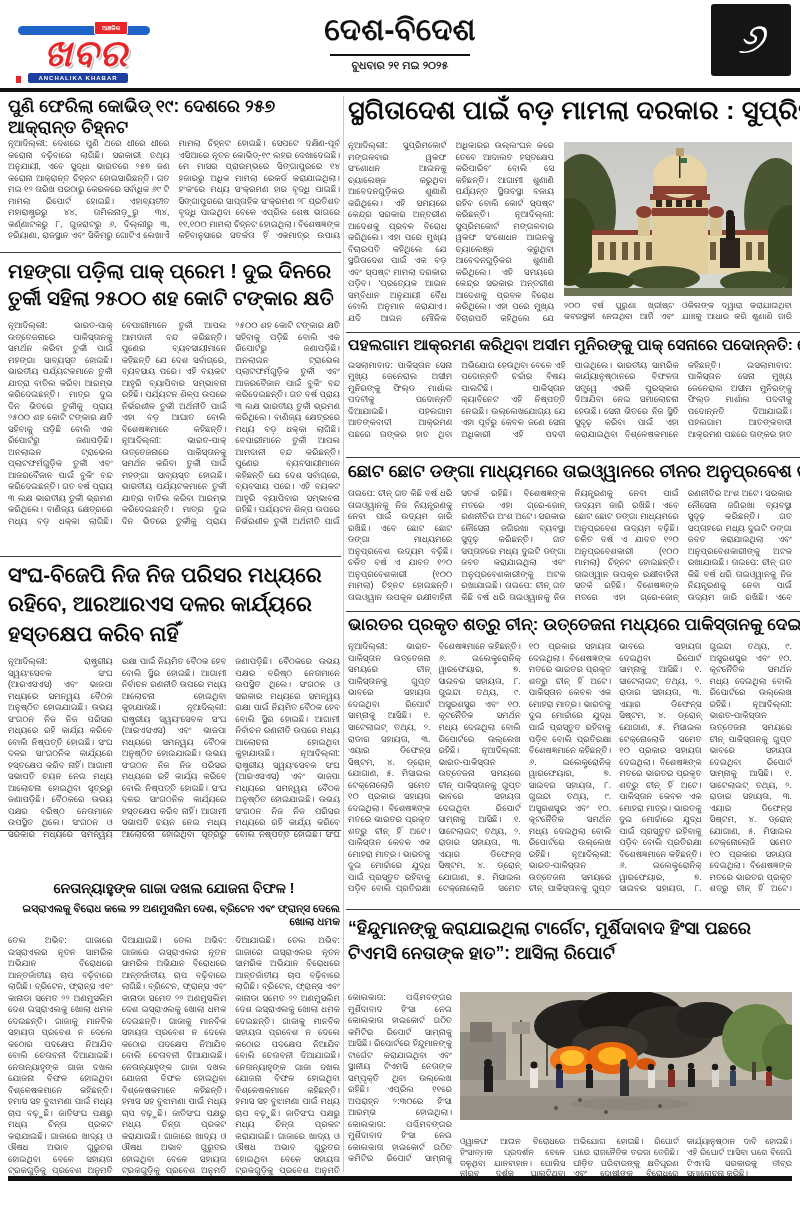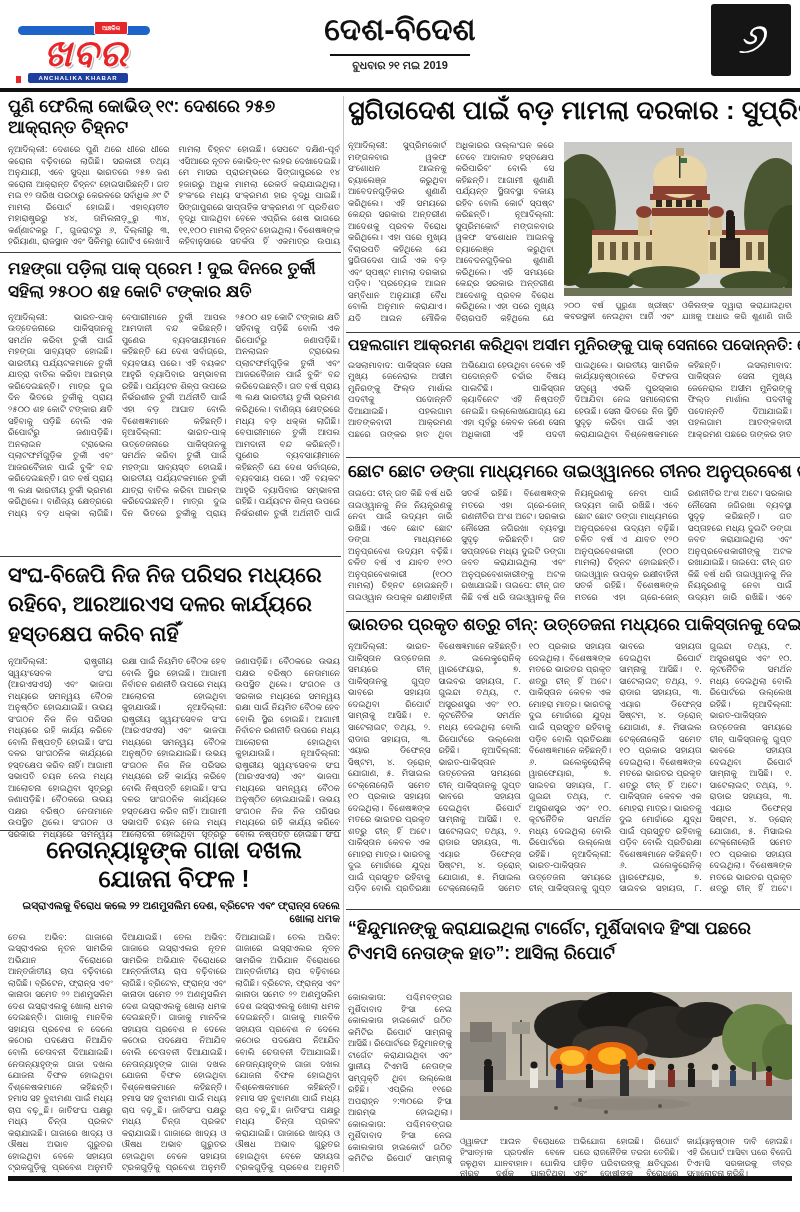--- a/index.html
+++ b/index.html
@@ -51,31 +51,31 @@
     <div class="logo">
       <div class="logo-topbar"></div>
       <div class="logo-badge">ଆଞ୍ଚଳିକ</div>
       <div class="logo-main">ଖବର</div>
       <div class="logo-subbar">ANCHALIKA KHABAR</div>
       <div class="logo-redtick"></div>
     </div>
     <div class="section-head">
       <div class="section-title">ଦେଶ-ବିଦେଶ</div>
       <div class="date-rule"></div>
-      <div class="issue-date">ବୁଧବାର ୨୧ ମଇ 2019</div>
+      <div class="issue-date">ବୁଧବାର ୨୧ ମଇ ୨୦୨୫</div>
     </div>
     <div class="pagebox">
       <span>୬</span>
     </div>
   </div>
   <div class="top-rule"></div>
   <div class="vdivider"></div>
 
   <div class="article" style="left:8px;top:96px;width:332px;height:156px;">
-    <h2 class="hl" style="font-size:17.5px;line-height:1.2;margin-bottom:6px;">ପୁଣି ଫେରିଲା କୋଭିଡ୍ ୧୯: ଦେଶରେ ୨୫୭ ଆକ୍ରାନ୍ତ ଚିହ୍ନଟ</h2>
+    <h2 class="hl" style="font-size:17.5px;line-height:1.2;">ପୁଣି ଫେରିଲା କୋଭିଡ୍ ୧୯: ଦେଶରେ ୨୫୭ ଆକ୍ରାନ୍ତ ଚିହ୍ନଟ</h2>
     <div class="body-cols" style="height:112px;column-count:2;">ନୂଆଦିଲ୍ଲୀ: ଦେଶରେ ପୁଣି ଥରେ ଧୀରେ ଧୀରେ କରୋନା ବଢ଼ିବାରେ ଲାଗିଛି। ସରକାରୀ ତଥ୍ୟ ଅନୁଯାୟୀ, ଏବେ ସୁଦ୍ଧା ଭାରତରେ ୨୫୭ ଜଣ କରୋନା ଆକ୍ରାନ୍ତ ଚିହ୍ନଟ ହୋଇସାରିଛନ୍ତି। ଗତ ମଇ ୧୨ ତାରିଖ ପରଠାରୁ କେରଳରେ ସର୍ବାଧିକ ୬୯ ଟି ମାମଲା ରିପୋର୍ଟ ହୋଇଛି। ଏହାବ୍ୟତୀତ ମହାରାଷ୍ଟ୍ରରୁ ୪୪, ତାମିଲନାଡ଼ୁରୁ ୩୪, କର୍ଣ୍ଣାଟକରୁ ୮, ଗୁଜରାଟରୁ ୬, ଦିଲ୍ଲୀରୁ ୩, ହରିୟାଣା, ରାଜସ୍ଥାନ ଏବଂ ସିକିମରୁ ଗୋଟିଏ ଲେଖାଏଁ ମାମଲା ଚିହ୍ନଟ ହୋଇଛି। ସେପଟେ ଦକ୍ଷିଣ-ପୂର୍ବ ଏସିଆରେ ନୂତନ କୋଭିଡ୍-୧୯ ଲହର ଦେଖାଦେଇଛି। ମେ ମାସର ପ୍ରାରମ୍ଭରେ ସିଙ୍ଗାପୁରରେ ୧୪ ହଜାରରୁ ଅଧିକ ମାମଲା ରେକର୍ଡ କରାଯାଇଥିଲା। ହଂକଂରେ ମଧ୍ୟ ସଂକ୍ରମଣ ହାର ବୃଦ୍ଧି ପାଇଛି। ସିଙ୍ଗାପୁରରେ ସାପ୍ତାହିକ ସଂକ୍ରମଣ ୨୮ ପ୍ରତିଶତ ବୃଦ୍ଧି ପାଇଥିବା ବେଳେ ଏପ୍ରିଲ ଶେଷ ଭାଗରେ ୧୧,୧୦୦ ମାମଲା ଚିହ୍ନଟ ହୋଇଥିଲା। ବିଶେଷଜ୍ଞଙ୍କ କହିବାନୁସାରେ ସତର୍କତା ହିଁ ଏକମାତ୍ର ଉପାୟ ଅଟେ। ନୂଆଦିଲ୍ଲୀ: ଦେଶରେ ପୁଣି ଥରେ ଧୀରେ ଧୀରେ କରୋନା ବଢ଼ିବାରେ ଲାଗିଛି। ସରକାରୀ ତଥ୍ୟ ଅନୁଯାୟୀ, ଏବେ ସୁଦ୍ଧା ଭାରତରେ ୨୫୭ ଜଣ କରୋନା ଆକ୍ରାନ୍ତ ଚିହ୍ନଟ ହୋଇସାରିଛନ୍ତି। ଗତ ମଇ ୧୨ ତାରିଖ ପରଠାରୁ କେରଳରେ ସର୍ବାଧିକ ୬୯ ଟି ମାମଲା ରିପୋର୍ଟ ହୋଇଛି। ଏହାବ୍ୟତୀତ ମହାରାଷ୍ଟ୍ରରୁ ୪୪, ତାମିଲନାଡ଼ୁରୁ ୩୪, କର୍ଣ୍ଣାଟକରୁ ୮, ଗୁଜରାଟରୁ ୬, ଦିଲ୍ଲୀରୁ ୩, ହରିୟାଣା, ରାଜସ୍ଥାନ ଏବଂ ସିକିମରୁ ଗୋଟିଏ ଲେଖାଏଁ ମାମଲା ଚିହ୍ନଟ ହୋଇଛି। ସେପଟେ ଦକ୍ଷିଣ-ପୂର୍ବ ଏସିଆରେ ନୂତନ କୋଭିଡ୍-୧୯ ଲହର ଦେଖାଦେଇଛି। ମେ ମାସର ପ୍ରାରମ୍ଭରେ ସିଙ୍ଗାପୁରରେ ୧୪ ହଜାରରୁ ଅଧିକ ମାମଲା ରେକର୍ଡ କରାଯାଇଥିଲା। ହଂକଂରେ ମଧ୍ୟ ସଂକ୍ରମଣ ହାର ବୃଦ୍ଧି ପାଇଛି। ସିଙ୍ଗାପୁରରେ ସାପ୍ତାହିକ ସଂକ୍ରମଣ ୨୮ ପ୍ରତିଶତ ବୃଦ୍ଧି ପାଇଥିବା ବେଳେ ଏପ୍ରିଲ ଶେଷ ଭାଗରେ ୧୧,୧୦୦ ମାମଲା ଚିହ୍ନଟ ହୋଇଥିଲା। ବିଶେଷଜ୍ଞଙ୍କ କହିବାନୁସାରେ ସତର୍କତା ହିଁ ଏକମାତ୍ର ଉପାୟ ଅଟେ।</div>
   </div>
   <div class="hline" style="left:0px;top:252px;width:341px;"></div>
 
   <div class="article" style="left:348px;top:96px;width:444px;height:236px;">
     <h2 class="hl" style="font-size:26px;line-height:1.1;margin-bottom:8px;white-space:nowrap;">ସ୍ଥଗିତାଦେଶ ପାଇଁ ବଡ଼ ମାମଲା ଦରକାର : ସୁପ୍ରିମକୋର୍ଟ</h2>
     <div style="position:absolute;left:0;top:44px;width:206px;height:186px;">
       <div class="body-cols" style="height:186px;column-count:2;">ନୂଆଦିଲ୍ଲୀ: ସୁପ୍ରିମକୋର୍ଟ ମଙ୍ଗଳବାର ୱକଫ ସଂଶୋଧନ ଆଇନକୁ ଚ୍ୟାଲେଞ୍ଜ କରୁଥିବା ଆବେଦନଗୁଡ଼ିକର ଶୁଣାଣି କରିଥିଲେ। ଏହି ସମୟରେ କେନ୍ଦ୍ର ସରକାର ଅନ୍ତରୀଣ ଆଦେଶକୁ ପ୍ରବଳ ବିରୋଧ କରିଥିଲେ। ଏହା ପରେ ମୁଖ୍ୟ ବିଚାରପତି କହିଥିଲେ ଯେ ସ୍ଥଗିତାଦେଶ ପାଇଁ ଏକ ବଡ଼ ଏବଂ ସ୍ପଷ୍ଟ ମାମଲା ଦରକାର ପଡ଼ିବ। 'ପ୍ରତ୍ୟେକ ଆଇନ ସମ୍ବିଧାନ ଅନୁଯାୟୀ ବୈଧ ବୋଲି ଅନୁମାନ କରାଯାଏ। ଯଦି ଆଇନ ମୌଳିକ ଅଧିକାରର ଉଲ୍ଲଂଘନ କରେ ତେବେ ଆଦାଲତ ହସ୍ତକ୍ଷେପ କରିପାରିବ' ବୋଲି ସେ କହିଛନ୍ତି। ଆଗାମୀ ଶୁଣାଣି ପର୍ଯ୍ୟନ୍ତ ସ୍ଥିତାବସ୍ଥା ବଜାୟ ରହିବ ବୋଲି କୋର୍ଟ ସ୍ପଷ୍ଟ କରିଛନ୍ତି। ନୂଆଦିଲ୍ଲୀ: ସୁପ୍ରିମକୋର୍ଟ ମଙ୍ଗଳବାର ୱକଫ ସଂଶୋଧନ ଆଇନକୁ ଚ୍ୟାଲେଞ୍ଜ କରୁଥିବା ଆବେଦନଗୁଡ଼ିକର ଶୁଣାଣି କରିଥିଲେ। ଏହି ସମୟରେ କେନ୍ଦ୍ର ସରକାର ଅନ୍ତରୀଣ ଆଦେଶକୁ ପ୍ରବଳ ବିରୋଧ କରିଥିଲେ। ଏହା ପରେ ମୁଖ୍ୟ ବିଚାରପତି କହିଥିଲେ ଯେ ସ୍ଥଗିତାଦେଶ ପାଇଁ ଏକ ବଡ଼ ଏବଂ ସ୍ପଷ୍ଟ ମାମଲା ଦରକାର ପଡ଼ିବ। 'ପ୍ରତ୍ୟେକ ଆଇନ ସମ୍ବିଧାନ ଅନୁଯାୟୀ ବୈଧ ବୋଲି ଅନୁମାନ କରାଯାଏ। ଯଦି ଆଇନ ମୌଳିକ ଅଧିକାରର ଉଲ୍ଲଂଘନ କରେ ତେବେ ଆଦାଲତ ହସ୍ତକ୍ଷେପ କରିପାରିବ' ବୋଲି ସେ କହିଛନ୍ତି। ଆଗାମୀ ଶୁଣାଣି ପର୍ଯ୍ୟନ୍ତ ସ୍ଥିତାବସ୍ଥା ବଜାୟ ରହିବ ବୋଲି କୋର୍ଟ ସ୍ପଷ୍ଟ କରିଛନ୍ତି।</div>
     </div>
     <div class="photo-frame" style="position:absolute;left:216px;top:46px;width:228px;height:154px;">
@@ -139,21 +139,21 @@
         <ellipse cx="40" cy="140" rx="30" ry="10" fill="#3a4724"></ellipse>
         <ellipse cx="190" cy="140" rx="34" ry="11" fill="#41502a"></ellipse>
         <rect x="0" y="146" width="228" height="8" fill="#6e7457"></rect>
       </svg>
     </div>
     <div class="caption" style="position:absolute;left:216px;top:204px;width:228px;height:32px;column-count:2;">୨୦୦ ବର୍ଷ ପୁରୁଣା ଖ୍ରୀଷ୍ଟ କବରସ୍ଥଳୀ ନେଇଥିବା ଆର୍ଜି ଏବଂ ଓକିଲଙ୍କ ଦ୍ୱାରା କରାଯାଇଥିବା ଯାଞ୍ଚକୁ ଆଧାର କରି ଶୁଣାଣି ଜାରି ରହିଛି। ଆବେଦନକାରୀଙ୍କ ପକ୍ଷରୁ ଯୁକ୍ତି ଉପସ୍ଥାପନ କରାଯାଇଛି ଯେ ୱକଫ ଆଇନ ବିବାଦୀୟ ଅଟେ।</div>
   </div>
   <div class="hline" style="left:346px;top:332px;width:454px;"></div>
 
   <div class="article" style="left:8px;top:258px;width:332px;height:296px;">
-    <h2 class="hl" style="font-size:17px;line-height:1.35;margin-bottom:8px;">ମହଙ୍ଗା ପଡ଼ିଲା ପାକ୍ ପ୍ରେମ ! ଦୁଇ ଦିନରେ ତୁର୍କୀ ସହିଲା ୨୫୦୦ ଶହ କୋଟି ଟଙ୍କାର କ୍ଷତି</h2>
+    <h2 class="hl" style="font-size:20px;line-height:1.35;margin-bottom:8px;">ମହଙ୍ଗା ପଡ଼ିଲା ପାକ୍ ପ୍ରେମ ! ଦୁଇ ଦିନରେ ତୁର୍କୀ ସହିଲା ୨୫୦୦ ଶହ କୋଟି ଟଙ୍କାର କ୍ଷତି</h2>
     <div class="body-cols" style="height:212px;column-count:3;">ନୂଆଦିଲ୍ଲୀ: ଭାରତ-ପାକ୍ ଉତ୍ତେଜନାରେ ପାକିସ୍ତାନକୁ ସମର୍ଥନ କରିବା ତୁର୍କୀ ପାଇଁ ମହଙ୍ଗା ସାବ୍ୟସ୍ତ ହୋଇଛି। ଭାରତୀୟ ପର୍ଯ୍ୟଟକମାନେ ତୁର୍କୀ ଯାତ୍ରା ବାତିଲ କରିବା ଆରମ୍ଭ କରିଦେଇଛନ୍ତି। ମାତ୍ର ଦୁଇ ଦିନ ଭିତରେ ତୁର୍କୀକୁ ପ୍ରାୟ ୨୫୦୦ ଶହ କୋଟି ଟଙ୍କାର କ୍ଷତି ସହିବାକୁ ପଡ଼ିଛି ବୋଲି ଏକ ରିପୋର୍ଟରୁ ଜଣାପଡ଼ିଛି। ଅନଲାଇନ ଟ୍ରାଭେଲ ପ୍ଲାଟଫର୍ମଗୁଡ଼ିକ ତୁର୍କୀ ଏବଂ ଆଜରବୈଜାନ ପାଇଁ ବୁକିଂ ବନ୍ଦ କରିଦେଇଛନ୍ତି। ଗତ ବର୍ଷ ପ୍ରାୟ ୩ ଲକ୍ଷ ଭାରତୀୟ ତୁର୍କୀ ଭ୍ରମଣ କରିଥିଲେ। ବାଣିଜ୍ୟ କ୍ଷେତ୍ରରେ ମଧ୍ୟ ବଡ଼ ଧକ୍କା ଲାଗିଛି। ବେପାରୀମାନେ ତୁର୍କୀ ଆପଲ ଆମଦାନୀ ବନ୍ଦ କରିଛନ୍ତି। ପୁଣେର ବ୍ୟବସାୟୀମାନେ କହିଛନ୍ତି ଯେ ଦେଶ ସର୍ବାଗ୍ରେ, ବ୍ୟବସାୟ ପରେ। ଏହି ବୟକଟ ଆହୁରି ବ୍ୟାପିବାର ସମ୍ଭାବନା ରହିଛି। ପର୍ଯ୍ୟଟନ ଶିଳ୍ପ ଉପରେ ନିର୍ଭରଶୀଳ ତୁର୍କୀ ଅର୍ଥନୀତି ପାଇଁ ଏହା ବଡ଼ ଆଘାତ ବୋଲି ବିଶେଷଜ୍ଞମାନେ କହିଛନ୍ତି। ନୂଆଦିଲ୍ଲୀ: ଭାରତ-ପାକ୍ ଉତ୍ତେଜନାରେ ପାକିସ୍ତାନକୁ ସମର୍ଥନ କରିବା ତୁର୍କୀ ପାଇଁ ମହଙ୍ଗା ସାବ୍ୟସ୍ତ ହୋଇଛି। ଭାରତୀୟ ପର୍ଯ୍ୟଟକମାନେ ତୁର୍କୀ ଯାତ୍ରା ବାତିଲ କରିବା ଆରମ୍ଭ କରିଦେଇଛନ୍ତି। ମାତ୍ର ଦୁଇ ଦିନ ଭିତରେ ତୁର୍କୀକୁ ପ୍ରାୟ ୨୫୦୦ ଶହ କୋଟି ଟଙ୍କାର କ୍ଷତି ସହିବାକୁ ପଡ଼ିଛି ବୋଲି ଏକ ରିପୋର୍ଟରୁ ଜଣାପଡ଼ିଛି। ଅନଲାଇନ ଟ୍ରାଭେଲ ପ୍ଲାଟଫର୍ମଗୁଡ଼ିକ ତୁର୍କୀ ଏବଂ ଆଜରବୈଜାନ ପାଇଁ ବୁକିଂ ବନ୍ଦ କରିଦେଇଛନ୍ତି। ଗତ ବର୍ଷ ପ୍ରାୟ ୩ ଲକ୍ଷ ଭାରତୀୟ ତୁର୍କୀ ଭ୍ରମଣ କରିଥିଲେ। ବାଣିଜ୍ୟ କ୍ଷେତ୍ରରେ ମଧ୍ୟ ବଡ଼ ଧକ୍କା ଲାଗିଛି। ବେପାରୀମାନେ ତୁର୍କୀ ଆପଲ ଆମଦାନୀ ବନ୍ଦ କରିଛନ୍ତି। ପୁଣେର ବ୍ୟବସାୟୀମାନେ କହିଛନ୍ତି ଯେ ଦେଶ ସର୍ବାଗ୍ରେ, ବ୍ୟବସାୟ ପରେ। ଏହି ବୟକଟ ଆହୁରି ବ୍ୟାପିବାର ସମ୍ଭାବନା ରହିଛି। ପର୍ଯ୍ୟଟନ ଶିଳ୍ପ ଉପରେ ନିର୍ଭରଶୀଳ ତୁର୍କୀ ଅର୍ଥନୀତି ପାଇଁ ଏହା ବଡ଼ ଆଘାତ ବୋଲି ବିଶେଷଜ୍ଞମାନେ କହିଛନ୍ତି। ନୂଆଦିଲ୍ଲୀ: ଭାରତ-ପାକ୍ ଉତ୍ତେଜନାରେ ପାକିସ୍ତାନକୁ ସମର୍ଥନ କରିବା ତୁର୍କୀ ପାଇଁ ମହଙ୍ଗା ସାବ୍ୟସ୍ତ ହୋଇଛି। ଭାରତୀୟ ପର୍ଯ୍ୟଟକମାନେ ତୁର୍କୀ ଯାତ୍ରା ବାତିଲ କରିବା ଆରମ୍ଭ କରିଦେଇଛନ୍ତି। ମାତ୍ର ଦୁଇ ଦିନ ଭିତରେ ତୁର୍କୀକୁ ପ୍ରାୟ ୨୫୦୦ ଶହ କୋଟି ଟଙ୍କାର କ୍ଷତି ସହିବାକୁ ପଡ଼ିଛି ବୋଲି ଏକ ରିପୋର୍ଟରୁ ଜଣାପଡ଼ିଛି। ଅନଲାଇନ ଟ୍ରାଭେଲ ପ୍ଲାଟଫର୍ମଗୁଡ଼ିକ ତୁର୍କୀ ଏବଂ ଆଜରବୈଜାନ ପାଇଁ ବୁକିଂ ବନ୍ଦ କରିଦେଇଛନ୍ତି। ଗତ ବର୍ଷ ପ୍ରାୟ ୩ ଲକ୍ଷ ଭାରତୀୟ ତୁର୍କୀ ଭ୍ରମଣ କରିଥିଲେ। ବାଣିଜ୍ୟ କ୍ଷେତ୍ରରେ ମଧ୍ୟ ବଡ଼ ଧକ୍କା ଲାଗିଛି। ବେପାରୀମାନେ ତୁର୍କୀ ଆପଲ ଆମଦାନୀ ବନ୍ଦ କରିଛନ୍ତି। ପୁଣେର ବ୍ୟବସାୟୀମାନେ କହିଛନ୍ତି ଯେ ଦେଶ ସର୍ବାଗ୍ରେ, ବ୍ୟବସାୟ ପରେ। ଏହି ବୟକଟ ଆହୁରି ବ୍ୟାପିବାର ସମ୍ଭାବନା ରହିଛି। ପର୍ଯ୍ୟଟନ ଶିଳ୍ପ ଉପରେ ନିର୍ଭରଶୀଳ ତୁର୍କୀ ଅର୍ଥନୀତି ପାଇଁ ଏହା ବଡ଼ ଆଘାତ ବୋଲି ବିଶେଷଜ୍ଞମାନେ କହିଛନ୍ତି।</div>
   </div>
   <div class="hline" style="left:0px;top:556px;width:341px;"></div>
 
   <div class="article" style="left:348px;top:336px;width:444px;height:120px;">
     <h2 class="hl" style="font-size:15.5px;line-height:1.2;margin-bottom:5px;white-space:nowrap;">ପହଲଗାମ ଆକ୍ରମଣ କରିଥିବା ଅସୀମ ମୁନିରଙ୍କୁ ପାକ୍ ସେନାରେ ପଦୋନ୍ନତି: ହେଲେ ଫିଲ୍ଡ ମାର୍ଶାଲ</h2>
     <div class="body-cols" style="height:92px;column-count:4;">ଇସଲାମାବାଦ: ପାକିସ୍ତାନ ସେନା ମୁଖ୍ୟ ଜେନେରାଲ ଅସୀମ ମୁନିରଙ୍କୁ ଫିଲ୍ଡ ମାର୍ଶାଲ ପଦବୀକୁ ପଦୋନ୍ନତି ଦିଆଯାଇଛି। ପହଲଗାମ ଆତଙ୍କବାଦୀ ଆକ୍ରମଣ ପଛରେ ତାଙ୍କର ହାତ ଥିବା ଅଭିଯୋଗ ହେଉଥିବା ବେଳେ ଏହି ପଦୋନ୍ନତି ଚର୍ଚ୍ଚାର ବିଷୟ ପାଲଟିଛି। ପାକିସ୍ତାନ କ୍ୟାବିନେଟ ଏହି ନିଷ୍ପତ୍ତି ନେଇଛି। ଉଲ୍ଲେଖଯୋଗ୍ୟ ଯେ ଏହା ପୂର୍ବରୁ କେବଳ ଜଣେ ସେନା ଅଧିକାରୀ ଏହି ପଦବୀ ପାଇଥିଲେ। ଭାରତୀୟ ସାମରିକ କାର୍ଯ୍ୟାନୁଷ୍ଠାନରେ ବିଫଳତା ସତ୍ତ୍ୱେ ଏଭଳି ପୁରସ୍କାର ଦିଆଯିବା ନେଇ ସମାଲୋଚନା ହେଉଛି। ସେନା ଭିତରେ ନିଜ ସ୍ଥିତି ସୁଦୃଢ଼ କରିବା ପାଇଁ ଏହା କରାଯାଇଥିବା ବିଶ୍ଳେଷକମାନେ କହିଛନ୍ତି। ଇସଲାମାବାଦ: ପାକିସ୍ତାନ ସେନା ମୁଖ୍ୟ ଜେନେରାଲ ଅସୀମ ମୁନିରଙ୍କୁ ଫିଲ୍ଡ ମାର୍ଶାଲ ପଦବୀକୁ ପଦୋନ୍ନତି ଦିଆଯାଇଛି। ପହଲଗାମ ଆତଙ୍କବାଦୀ ଆକ୍ରମଣ ପଛରେ ତାଙ୍କର ହାତ ଥିବା ଅଭିଯୋଗ ହେଉଥିବା ବେଳେ ଏହି ପଦୋନ୍ନତି ଚର୍ଚ୍ଚାର ବିଷୟ ପାଲଟିଛି। ପାକିସ୍ତାନ କ୍ୟାବିନେଟ ଏହି ନିଷ୍ପତ୍ତି ନେଇଛି। ଉଲ୍ଲେଖଯୋଗ୍ୟ ଯେ ଏହା ପୂର୍ବରୁ କେବଳ ଜଣେ ସେନା ଅଧିକାରୀ ଏହି ପଦବୀ ପାଇଥିଲେ। ଭାରତୀୟ ସାମରିକ କାର୍ଯ୍ୟାନୁଷ୍ଠାନରେ ବିଫଳତା ସତ୍ତ୍ୱେ ଏଭଳି ପୁରସ୍କାର ଦିଆଯିବା ନେଇ ସମାଲୋଚନା ହେଉଛି। ସେନା ଭିତରେ ନିଜ ସ୍ଥିତି ସୁଦୃଢ଼ କରିବା ପାଇଁ ଏହା କରାଯାଇଥିବା ବିଶ୍ଳେଷକମାନେ କହିଛନ୍ତି।</div>
   </div>
   <div class="hline" style="left:346px;top:457px;width:454px;"></div>
 
@@ -169,21 +169,21 @@
   </div>
   <div class="hline" style="left:0px;top:830px;width:341px;"></div>
 
   <div class="article" style="left:348px;top:615px;width:444px;height:292px;">
     <h2 class="hl" style="font-size:17px;line-height:1.2;margin-bottom:6px;white-space:nowrap;">ଭାରତର ପ୍ରକୃତ ଶତ୍ରୁ ଚୀନ୍: ଉତ୍ତେଜନା ମଧ୍ୟରେ ପାକିସ୍ତାନକୁ ଦେଇଥିଲା ୧୦ ସହାୟତା</h2>
     <div class="body-cols" style="height:256px;column-count:5;column-gap:8px;">ନୂଆଦିଲ୍ଲୀ: ଭାରତ-ପାକିସ୍ତାନ ଉତ୍ତେଜନା ସମୟରେ ଚୀନ୍ ପାକିସ୍ତାନକୁ ଗୁପ୍ତ ଭାବରେ ସହାୟତା ଦେଇଥିବା ରିପୋର୍ଟ ସାମ୍ନାକୁ ଆସିଛି। ୧. ସାଟେଲାଇଟ୍ ତଥ୍ୟ, ୨. ରାଡାର ସହାୟତା, ୩. ଏୟାର ଡିଫେନ୍ସ ସିଷ୍ଟମ, ୪. ଡ୍ରୋନ୍ ଯୋଗାଣ, ୫. ମିସାଇଲ ଟେକ୍ନୋଲୋଜି ସମେତ ୧୦ ପ୍ରକାର ସହାୟତା ଦେଇଥିଲା। ବିଶେଷଜ୍ଞଙ୍କ ମତରେ ଭାରତର ପ୍ରକୃତ ଶତ୍ରୁ ଚୀନ୍ ହିଁ ଅଟେ। ପାକିସ୍ତାନ କେବଳ ଏକ ମୋହରା ମାତ୍ର। ଭାରତକୁ ଦୁଇ ମୋର୍ଚ୍ଚାରେ ଯୁଦ୍ଧ ପାଇଁ ପ୍ରସ୍ତୁତ ରହିବାକୁ ପଡ଼ିବ ବୋଲି ପ୍ରତିରକ୍ଷା ବିଶେଷଜ୍ଞମାନେ କହିଛନ୍ତି। ୬. ଇଲେକ୍ଟ୍ରୋନିକ୍ ୱାରଫେୟାର, ୭. ସାଇବର ସହାୟତା, ୮. ଗୁଇନ୍ଦା ତଥ୍ୟ, ୯. ଅସ୍ତ୍ରଶସ୍ତ୍ର ଏବଂ ୧୦. କୂଟନୈତିକ ସମର୍ଥନ ମଧ୍ୟ ଦେଇଥିଲା ବୋଲି ରିପୋର୍ଟରେ ଉଲ୍ଲେଖ ରହିଛି। ନୂଆଦିଲ୍ଲୀ: ଭାରତ-ପାକିସ୍ତାନ ଉତ୍ତେଜନା ସମୟରେ ଚୀନ୍ ପାକିସ୍ତାନକୁ ଗୁପ୍ତ ଭାବରେ ସହାୟତା ଦେଇଥିବା ରିପୋର୍ଟ ସାମ୍ନାକୁ ଆସିଛି। ୧. ସାଟେଲାଇଟ୍ ତଥ୍ୟ, ୨. ରାଡାର ସହାୟତା, ୩. ଏୟାର ଡିଫେନ୍ସ ସିଷ୍ଟମ, ୪. ଡ୍ରୋନ୍ ଯୋଗାଣ, ୫. ମିସାଇଲ ଟେକ୍ନୋଲୋଜି ସମେତ ୧୦ ପ୍ରକାର ସହାୟତା ଦେଇଥିଲା। ବିଶେଷଜ୍ଞଙ୍କ ମତରେ ଭାରତର ପ୍ରକୃତ ଶତ୍ରୁ ଚୀନ୍ ହିଁ ଅଟେ। ପାକିସ୍ତାନ କେବଳ ଏକ ମୋହରା ମାତ୍ର। ଭାରତକୁ ଦୁଇ ମୋର୍ଚ୍ଚାରେ ଯୁଦ୍ଧ ପାଇଁ ପ୍ରସ୍ତୁତ ରହିବାକୁ ପଡ଼ିବ ବୋଲି ପ୍ରତିରକ୍ଷା ବିଶେଷଜ୍ଞମାନେ କହିଛନ୍ତି। ୬. ଇଲେକ୍ଟ୍ରୋନିକ୍ ୱାରଫେୟାର, ୭. ସାଇବର ସହାୟତା, ୮. ଗୁଇନ୍ଦା ତଥ୍ୟ, ୯. ଅସ୍ତ୍ରଶସ୍ତ୍ର ଏବଂ ୧୦. କୂଟନୈତିକ ସମର୍ଥନ ମଧ୍ୟ ଦେଇଥିଲା ବୋଲି ରିପୋର୍ଟରେ ଉଲ୍ଲେଖ ରହିଛି। ନୂଆଦିଲ୍ଲୀ: ଭାରତ-ପାକିସ୍ତାନ ଉତ୍ତେଜନା ସମୟରେ ଚୀନ୍ ପାକିସ୍ତାନକୁ ଗୁପ୍ତ ଭାବରେ ସହାୟତା ଦେଇଥିବା ରିପୋର୍ଟ ସାମ୍ନାକୁ ଆସିଛି। ୧. ସାଟେଲାଇଟ୍ ତଥ୍ୟ, ୨. ରାଡାର ସହାୟତା, ୩. ଏୟାର ଡିଫେନ୍ସ ସିଷ୍ଟମ, ୪. ଡ୍ରୋନ୍ ଯୋଗାଣ, ୫. ମିସାଇଲ ଟେକ୍ନୋଲୋଜି ସମେତ ୧୦ ପ୍ରକାର ସହାୟତା ଦେଇଥିଲା। ବିଶେଷଜ୍ଞଙ୍କ ମତରେ ଭାରତର ପ୍ରକୃତ ଶତ୍ରୁ ଚୀନ୍ ହିଁ ଅଟେ। ପାକିସ୍ତାନ କେବଳ ଏକ ମୋହରା ମାତ୍ର। ଭାରତକୁ ଦୁଇ ମୋର୍ଚ୍ଚାରେ ଯୁଦ୍ଧ ପାଇଁ ପ୍ରସ୍ତୁତ ରହିବାକୁ ପଡ଼ିବ ବୋଲି ପ୍ରତିରକ୍ଷା ବିଶେଷଜ୍ଞମାନେ କହିଛନ୍ତି। ୬. ଇଲେକ୍ଟ୍ରୋନିକ୍ ୱାରଫେୟାର, ୭. ସାଇବର ସହାୟତା, ୮. ଗୁଇନ୍ଦା ତଥ୍ୟ, ୯. ଅସ୍ତ୍ରଶସ୍ତ୍ର ଏବଂ ୧୦. କୂଟନୈତିକ ସମର୍ଥନ ମଧ୍ୟ ଦେଇଥିଲା ବୋଲି ରିପୋର୍ଟରେ ଉଲ୍ଲେଖ ରହିଛି। ନୂଆଦିଲ୍ଲୀ: ଭାରତ-ପାକିସ୍ତାନ ଉତ୍ତେଜନା ସମୟରେ ଚୀନ୍ ପାକିସ୍ତାନକୁ ଗୁପ୍ତ ଭାବରେ ସହାୟତା ଦେଇଥିବା ରିପୋର୍ଟ ସାମ୍ନାକୁ ଆସିଛି। ୧. ସାଟେଲାଇଟ୍ ତଥ୍ୟ, ୨. ରାଡାର ସହାୟତା, ୩. ଏୟାର ଡିଫେନ୍ସ ସିଷ୍ଟମ, ୪. ଡ୍ରୋନ୍ ଯୋଗାଣ, ୫. ମିସାଇଲ ଟେକ୍ନୋଲୋଜି ସମେତ ୧୦ ପ୍ରକାର ସହାୟତା ଦେଇଥିଲା। ବିଶେଷଜ୍ଞଙ୍କ ମତରେ ଭାରତର ପ୍ରକୃତ ଶତ୍ରୁ ଚୀନ୍ ହିଁ ଅଟେ। ପାକିସ୍ତାନ କେବଳ ଏକ ମୋହରା ମାତ୍ର। ଭାରତକୁ ଦୁଇ ମୋର୍ଚ୍ଚାରେ ଯୁଦ୍ଧ ପାଇଁ ପ୍ରସ୍ତୁତ ରହିବାକୁ ପଡ଼ିବ ବୋଲି ପ୍ରତିରକ୍ଷା ବିଶେଷଜ୍ଞମାନେ କହିଛନ୍ତି। ୬. ଇଲେକ୍ଟ୍ରୋନିକ୍ ୱାରଫେୟାର, ୭. ସାଇବର ସହାୟତା, ୮. ଗୁଇନ୍ଦା ତଥ୍ୟ, ୯. ଅସ୍ତ୍ରଶସ୍ତ୍ର ଏବଂ ୧୦. କୂଟନୈତିକ ସମର୍ଥନ ମଧ୍ୟ ଦେଇଥିଲା ବୋଲି ରିପୋର୍ଟରେ ଉଲ୍ଲେଖ ରହିଛି।</div>
   </div>
   <div class="hline" style="left:346px;top:909px;width:454px;"></div>
 
   <div class="article" style="left:8px;top:836px;width:332px;height:338px;">
-    <h2 class="hl" style="font-size:24px;line-height:1.2;margin-bottom:5px;text-align:center;">ନେତାନ୍ୟାହୁଙ୍କ ଗାଜା ଦଖଲ ଯୋଜନା ବିଫଳ !</h2>
+    <h2 class="hl" style="font-size:14px;line-height:1.2;margin-bottom:5px;text-align:center;margin-top:44px;">ନେତାନ୍ୟାହୁଙ୍କ ଗାଜା ଦଖଲ ଯୋଜନା ବିଫଳ !</h2>
     <div class="hl" style="font-size:10.5px;line-height:1.25;margin-bottom:7px;text-align:right;">ଇସ୍ରାଏଲକୁ ବିରୋଧ କଲେ ୨୨ ଅଣମୁସଲିମ ଦେଶ, ବ୍ରିଟେନ ଏବଂ ଫ୍ରାନ୍ସ ଦେଲେ ଖୋଲା ଧମକ</div>
     <div class="body-cols" style="height:252px;column-count:3;">ତେଲ ଅଭିବ: ଗାଜାରେ ଇସ୍ରାଏଲର ନୂତନ ସାମରିକ ଅଭିଯାନ ବିରୋଧରେ ଆନ୍ତର୍ଜାତୀୟ ଚାପ ବଢ଼ିବାରେ ଲାଗିଛି। ବ୍ରିଟେନ, ଫ୍ରାନ୍ସ ଏବଂ କାନାଡା ସମେତ ୨୨ ଅଣମୁସଲିମ ଦେଶ ଇସ୍ରାଏଲକୁ ଖୋଲା ଧମକ ଦେଇଛନ୍ତି। ଗାଜାକୁ ମାନବିକ ସହାୟତା ପ୍ରବେଶ ନ ଦେଲେ କଠୋର ପଦକ୍ଷେପ ନିଆଯିବ ବୋଲି ଚେତାବନୀ ଦିଆଯାଇଛି। ନେତାନ୍ୟାହୁଙ୍କ ଗାଜା ଦଖଲ ଯୋଜନା ବିଫଳ ହୋଇଥିବା ବିଶ୍ଳେଷକମାନେ କହିଛନ୍ତି। ହମାସ ସହ ବୁଝାମଣା ପାଇଁ ମଧ୍ୟ ଚାପ ବଢ଼ୁଛି। ଜାତିସଂଘ ପକ୍ଷରୁ ମଧ୍ୟ ଚିନ୍ତା ପ୍ରକଟ କରାଯାଇଛି। ଗାଜାରେ ଖାଦ୍ୟ ଓ ଔଷଧ ଅଭାବ ଗୁରୁତର ହୋଇଥିବା ବେଳେ ସହାୟତା ଟ୍ରକଗୁଡ଼ିକୁ ପ୍ରବେଶ ଅନୁମତି ଦିଆଯାଇଛି। ତେଲ ଅଭିବ: ଗାଜାରେ ଇସ୍ରାଏଲର ନୂତନ ସାମରିକ ଅଭିଯାନ ବିରୋଧରେ ଆନ୍ତର୍ଜାତୀୟ ଚାପ ବଢ଼ିବାରେ ଲାଗିଛି। ବ୍ରିଟେନ, ଫ୍ରାନ୍ସ ଏବଂ କାନାଡା ସମେତ ୨୨ ଅଣମୁସଲିମ ଦେଶ ଇସ୍ରାଏଲକୁ ଖୋଲା ଧମକ ଦେଇଛନ୍ତି। ଗାଜାକୁ ମାନବିକ ସହାୟତା ପ୍ରବେଶ ନ ଦେଲେ କଠୋର ପଦକ୍ଷେପ ନିଆଯିବ ବୋଲି ଚେତାବନୀ ଦିଆଯାଇଛି। ନେତାନ୍ୟାହୁଙ୍କ ଗାଜା ଦଖଲ ଯୋଜନା ବିଫଳ ହୋଇଥିବା ବିଶ୍ଳେଷକମାନେ କହିଛନ୍ତି। ହମାସ ସହ ବୁଝାମଣା ପାଇଁ ମଧ୍ୟ ଚାପ ବଢ଼ୁଛି। ଜାତିସଂଘ ପକ୍ଷରୁ ମଧ୍ୟ ଚିନ୍ତା ପ୍ରକଟ କରାଯାଇଛି। ଗାଜାରେ ଖାଦ୍ୟ ଓ ଔଷଧ ଅଭାବ ଗୁରୁତର ହୋଇଥିବା ବେଳେ ସହାୟତା ଟ୍ରକଗୁଡ଼ିକୁ ପ୍ରବେଶ ଅନୁମତି ଦିଆଯାଇଛି। ତେଲ ଅଭିବ: ଗାଜାରେ ଇସ୍ରାଏଲର ନୂତନ ସାମରିକ ଅଭିଯାନ ବିରୋଧରେ ଆନ୍ତର୍ଜାତୀୟ ଚାପ ବଢ଼ିବାରେ ଲାଗିଛି। ବ୍ରିଟେନ, ଫ୍ରାନ୍ସ ଏବଂ କାନାଡା ସମେତ ୨୨ ଅଣମୁସଲିମ ଦେଶ ଇସ୍ରାଏଲକୁ ଖୋଲା ଧମକ ଦେଇଛନ୍ତି। ଗାଜାକୁ ମାନବିକ ସହାୟତା ପ୍ରବେଶ ନ ଦେଲେ କଠୋର ପଦକ୍ଷେପ ନିଆଯିବ ବୋଲି ଚେତାବନୀ ଦିଆଯାଇଛି। ନେତାନ୍ୟାହୁଙ୍କ ଗାଜା ଦଖଲ ଯୋଜନା ବିଫଳ ହୋଇଥିବା ବିଶ୍ଳେଷକମାନେ କହିଛନ୍ତି। ହମାସ ସହ ବୁଝାମଣା ପାଇଁ ମଧ୍ୟ ଚାପ ବଢ଼ୁଛି। ଜାତିସଂଘ ପକ୍ଷରୁ ମଧ୍ୟ ଚିନ୍ତା ପ୍ରକଟ କରାଯାଇଛି। ଗାଜାରେ ଖାଦ୍ୟ ଓ ଔଷଧ ଅଭାବ ଗୁରୁତର ହୋଇଥିବା ବେଳେ ସହାୟତା ଟ୍ରକଗୁଡ଼ିକୁ ପ୍ରବେଶ ଅନୁମତି ଦିଆଯାଇଛି। ତେଲ ଅଭିବ: ଗାଜାରେ ଇସ୍ରାଏଲର ନୂତନ ସାମରିକ ଅଭିଯାନ ବିରୋଧରେ ଆନ୍ତର୍ଜାତୀୟ ଚାପ ବଢ଼ିବାରେ ଲାଗିଛି। ବ୍ରିଟେନ, ଫ୍ରାନ୍ସ ଏବଂ କାନାଡା ସମେତ ୨୨ ଅଣମୁସଲିମ ଦେଶ ଇସ୍ରାଏଲକୁ ଖୋଲା ଧମକ ଦେଇଛନ୍ତି। ଗାଜାକୁ ମାନବିକ ସହାୟତା ପ୍ରବେଶ ନ ଦେଲେ କଠୋର ପଦକ୍ଷେପ ନିଆଯିବ ବୋଲି ଚେତାବନୀ ଦିଆଯାଇଛି। ନେତାନ୍ୟାହୁଙ୍କ ଗାଜା ଦଖଲ ଯୋଜନା ବିଫଳ ହୋଇଥିବା ବିଶ୍ଳେଷକମାନେ କହିଛନ୍ତି। ହମାସ ସହ ବୁଝାମଣା ପାଇଁ ମଧ୍ୟ ଚାପ ବଢ଼ୁଛି। ଜାତିସଂଘ ପକ୍ଷରୁ ମଧ୍ୟ ଚିନ୍ତା ପ୍ରକଟ କରାଯାଇଛି। ଗାଜାରେ ଖାଦ୍ୟ ଓ ଔଷଧ ଅଭାବ ଗୁରୁତର ହୋଇଥିବା ବେଳେ ସହାୟତା ଟ୍ରକଗୁଡ଼ିକୁ ପ୍ରବେଶ ଅନୁମତି ଦିଆଯାଇଛି।</div>
   </div>
 
   <div class="article" style="left:348px;top:916px;width:444px;height:258px;">
     <h2 class="hl" style="font-size:17.5px;line-height:1.45;margin-bottom:6px;">“ହିନ୍ଦୁମାନଙ୍କୁ କରାଯାଇଥିଲା ଟାର୍ଗେଟ, ମୁର୍ଶିଦାବାଦ ହିଂସା ପଛରେ ଟିଏମସି ନେତାଙ୍କ ହାତ”: ଆସିଲା ରିପୋର୍ଟ</h2>
     <div style="position:absolute;left:0;top:76px;width:104px;height:178px;">
       <div class="body-cols" style="height:178px;column-count:1;">କୋଲକାତା: ପଶ୍ଚିମବଙ୍ଗର ମୁର୍ଶିଦାବାଦ ହିଂସା ନେଇ କୋଲକାତା ହାଇକୋର୍ଟ ଗଠିତ କମିଟିର ରିପୋର୍ଟ ସାମ୍ନାକୁ ଆସିଛି। ରିପୋର୍ଟରେ ହିନ୍ଦୁମାନଙ୍କୁ ଟାର୍ଗେଟ କରାଯାଇଥିବା ଏବଂ ସ୍ଥାନୀୟ ଟିଏମସି ନେତାଙ୍କ ସମ୍ପୃକ୍ତି ଥିବା ଉଲ୍ଲେଖ ରହିଛି। ଏପ୍ରିଲ ୧୧ରେ ଅପରାହ୍ନ ୨:୩୦ରେ ହିଂସା ଆରମ୍ଭ ହୋଇଥିଲା। କୋଲକାତା: ପଶ୍ଚିମବଙ୍ଗର ମୁର୍ଶିଦାବାଦ ହିଂସା ନେଇ କୋଲକାତା ହାଇକୋର୍ଟ ଗଠିତ କମିଟିର ରିପୋର୍ଟ ସାମ୍ନାକୁ ଆସିଛି। ରିପୋର୍ଟରେ ହିନ୍ଦୁମାନଙ୍କୁ ଟାର୍ଗେଟ କରାଯାଇଥିବା ଏବଂ ସ୍ଥାନୀୟ ଟିଏମସି ନେତାଙ୍କ ସମ୍ପୃକ୍ତି ଥିବା ଉଲ୍ଲେଖ ରହିଛି। ଏପ୍ରିଲ ୧୧ରେ ଅପରାହ୍ନ ୨:୩୦ରେ ହିଂସା ଆରମ୍ଭ ହୋଇଥିଲା। କୋଲକାତା: ପଶ୍ଚିମବଙ୍ଗର ମୁର୍ଶିଦାବାଦ ହିଂସା ନେଇ କୋଲକାତା ହାଇକୋର୍ଟ ଗଠିତ କମିଟିର ରିପୋର୍ଟ ସାମ୍ନାକୁ ଆସିଛି। ରିପୋର୍ଟରେ ହିନ୍ଦୁମାନଙ୍କୁ ଟାର୍ଗେଟ କରାଯାଇଥିବା ଏବଂ ସ୍ଥାନୀୟ ଟିଏମସି ନେତାଙ୍କ ସମ୍ପୃକ୍ତି ଥିବା ଉଲ୍ଲେଖ ରହିଛି। ଏପ୍ରିଲ ୧୧ରେ ଅପରାହ୍ନ ୨:୩୦ରେ ହିଂସା ଆରମ୍ଭ ହୋଇଥିଲା।</div>
     </div>
     <div class="photo-frame" style="position:absolute;left:112px;top:76px;width:332px;height:128px;">

